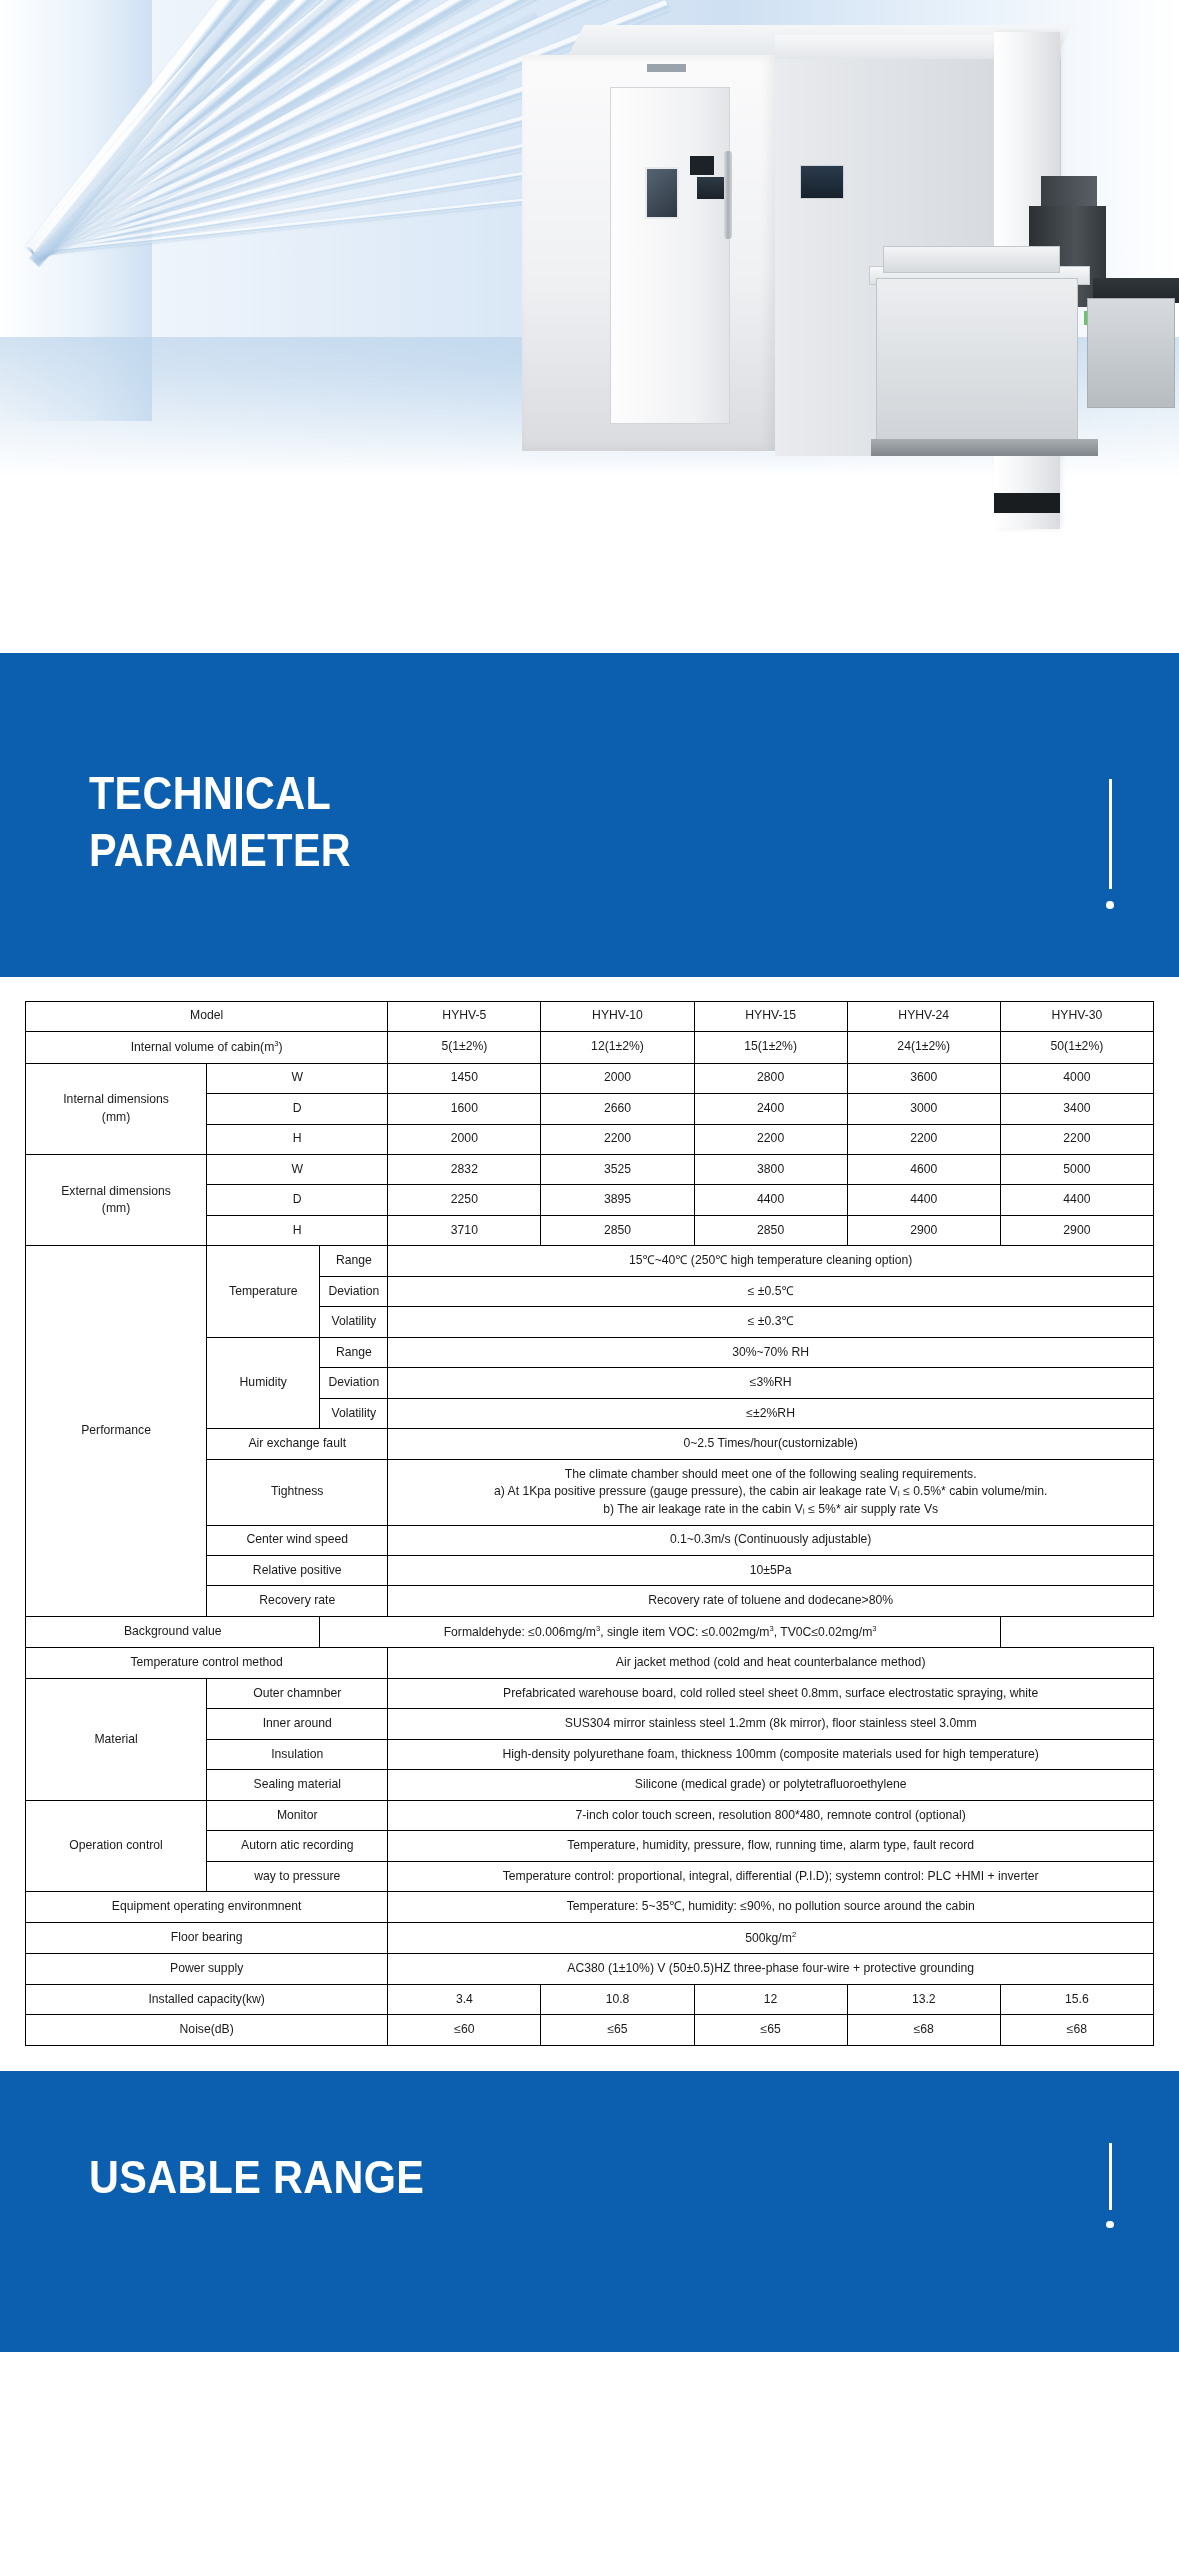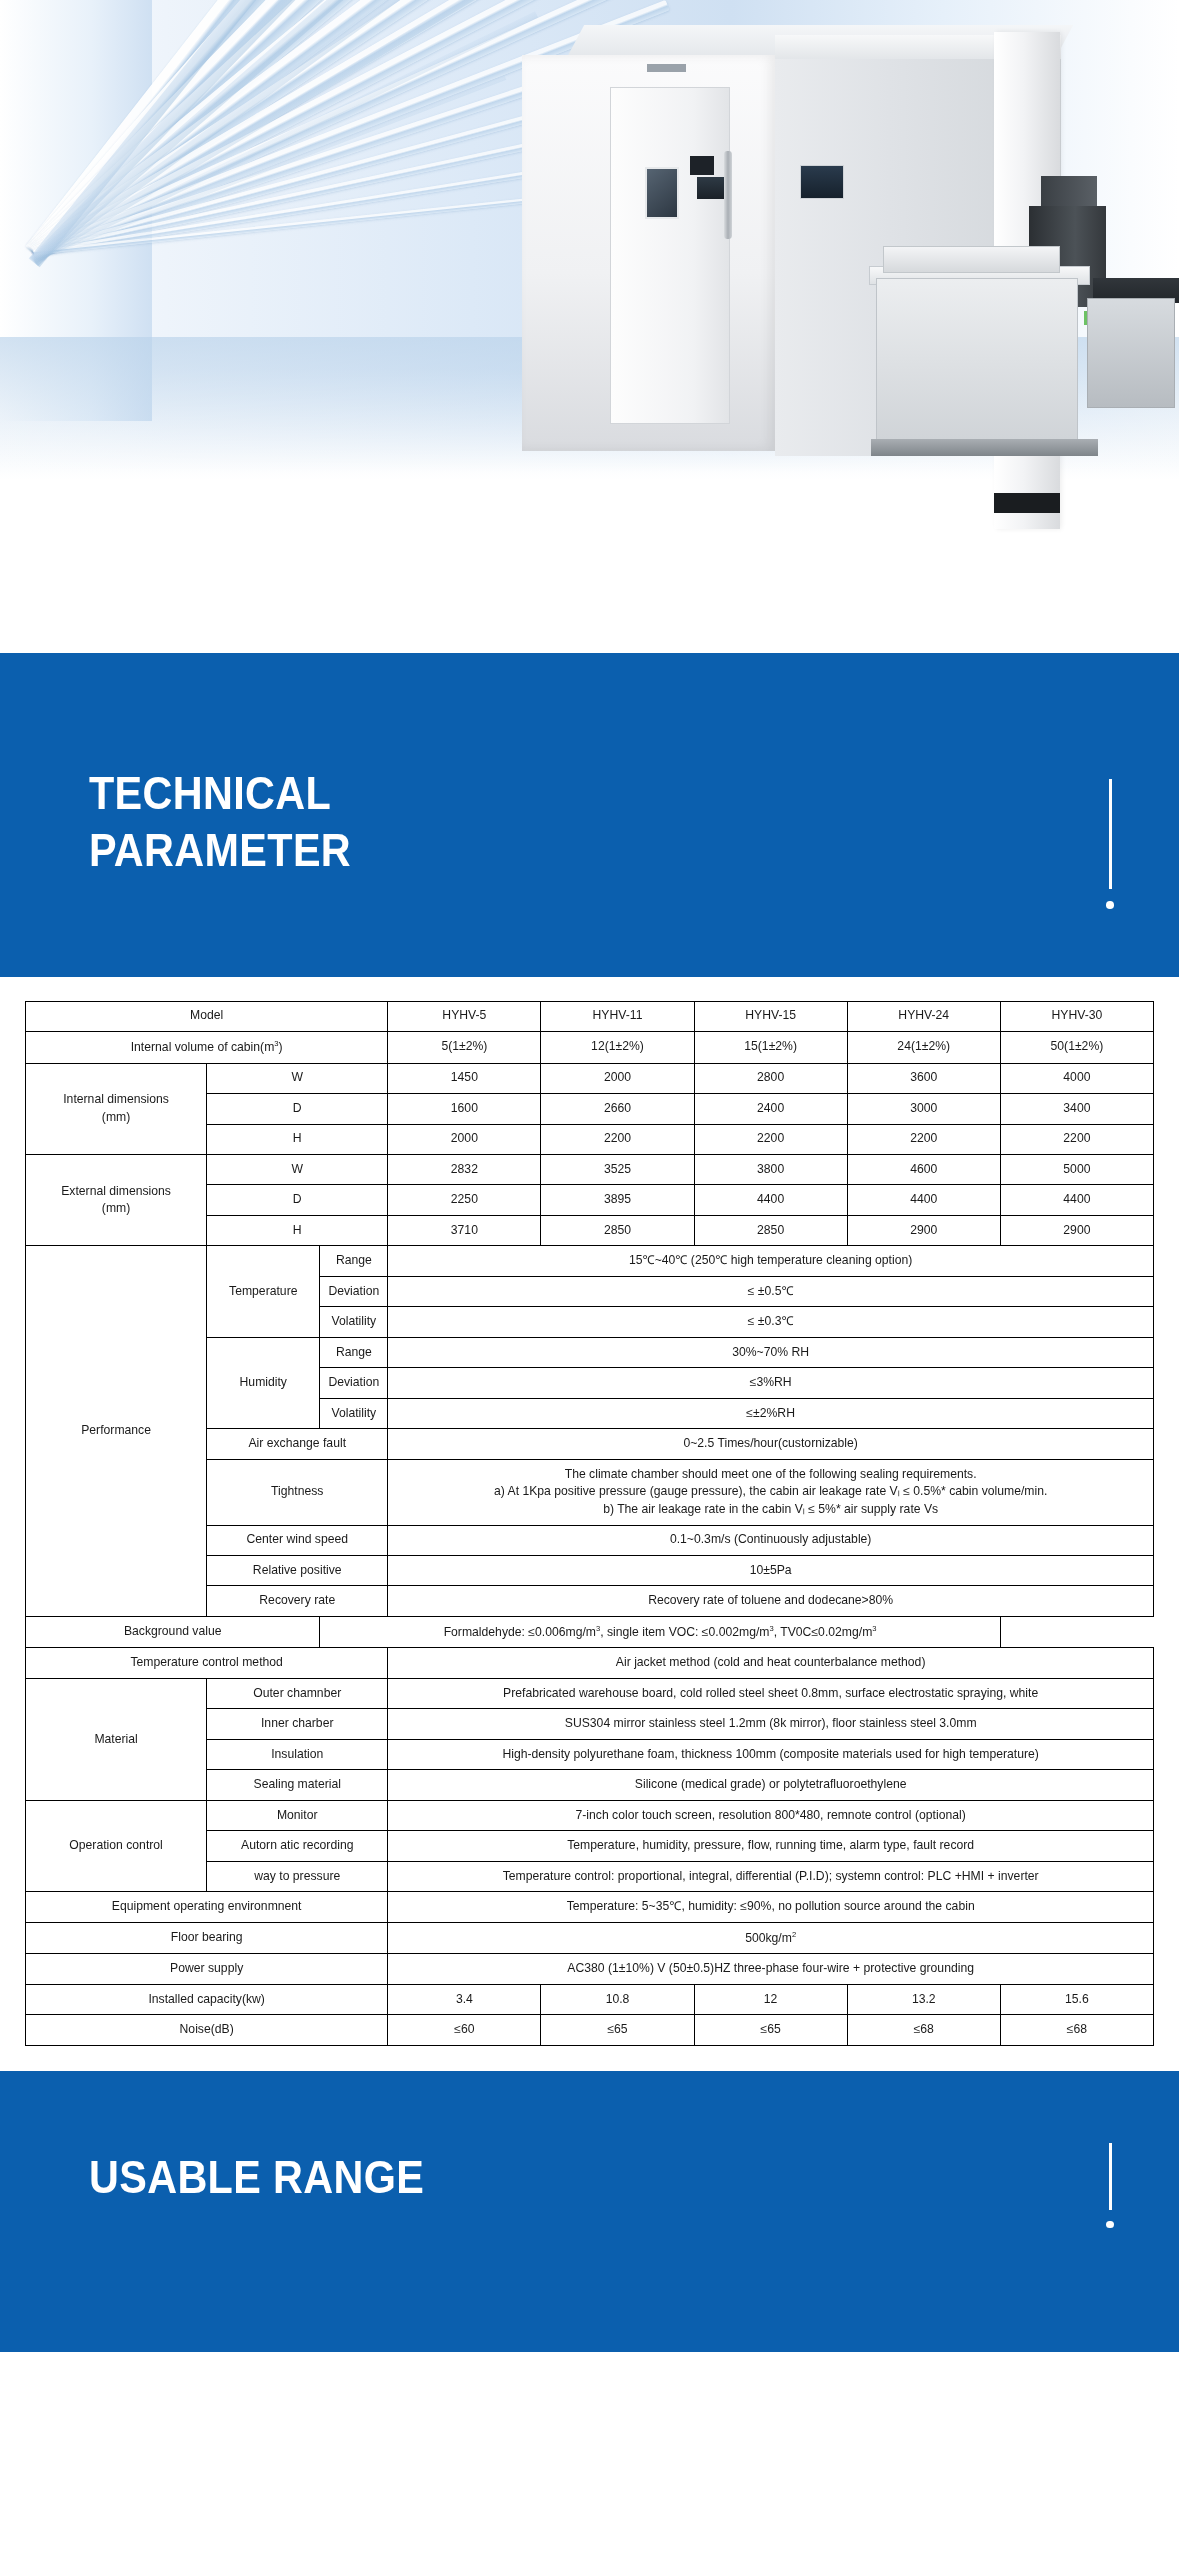--- a/index.html
+++ b/index.html
@@ -307,21 +307,21 @@
         <col style="width:142px">
         <col style="width:142px">
     <col style="width:142px">
         <col style="width:142px">
   </colgroup>
   <tbody>
 
   <tr>
     <td colspan="3">Model</td>
     <td>HYHV-5</td>
-    <td>HYHV-11</td>
+    <td>HYHV-10</td>
     <td>HYHV-15</td>
     <td>HYHV-24</td>
     <td>HYHV-30</td>
   </tr>
 
   <tr>
     <td colspan="3">Internal volume of cabin(m<sup>3</sup>)</td>
     <td>5(1±2%)</td>
     <td>12(1±2%)</td>
     <td>15(1±2%)</td>
@@ -454,21 +454,21 @@
     <td colspan="3">Temperature control method</td>
     <td colspan="5">Air jacket method (cold and heat counterbalance method)</td>
   </tr>
 
   <tr>
     <td rowspan="4">Material</td>
     <td colspan="2">Outer chamnber</td>
     <td colspan="5">Prefabricated warehouse board, cold rolled steel sheet 0.8mm, surface electrostatic spraying, white</td>
   </tr>
   <tr>
-    <td colspan="2">Inner charber</td>
+    <td colspan="2">Inner around</td>
     <td colspan="5">SUS304 mirror stainless steel 1.2mm (8k mirror), floor stainless steel 3.0mm</td>
   </tr>
   <tr>
     <td colspan="2">Insulation</td>
     <td colspan="5">High-density polyurethane foam, thickness 100mm (composite materials used for high temperature)</td>
   </tr>
   <tr>
     <td colspan="2">Sealing material</td>
     <td colspan="5">Silicone (medical grade) or polytetrafluoroethylene</td>
   </tr>

